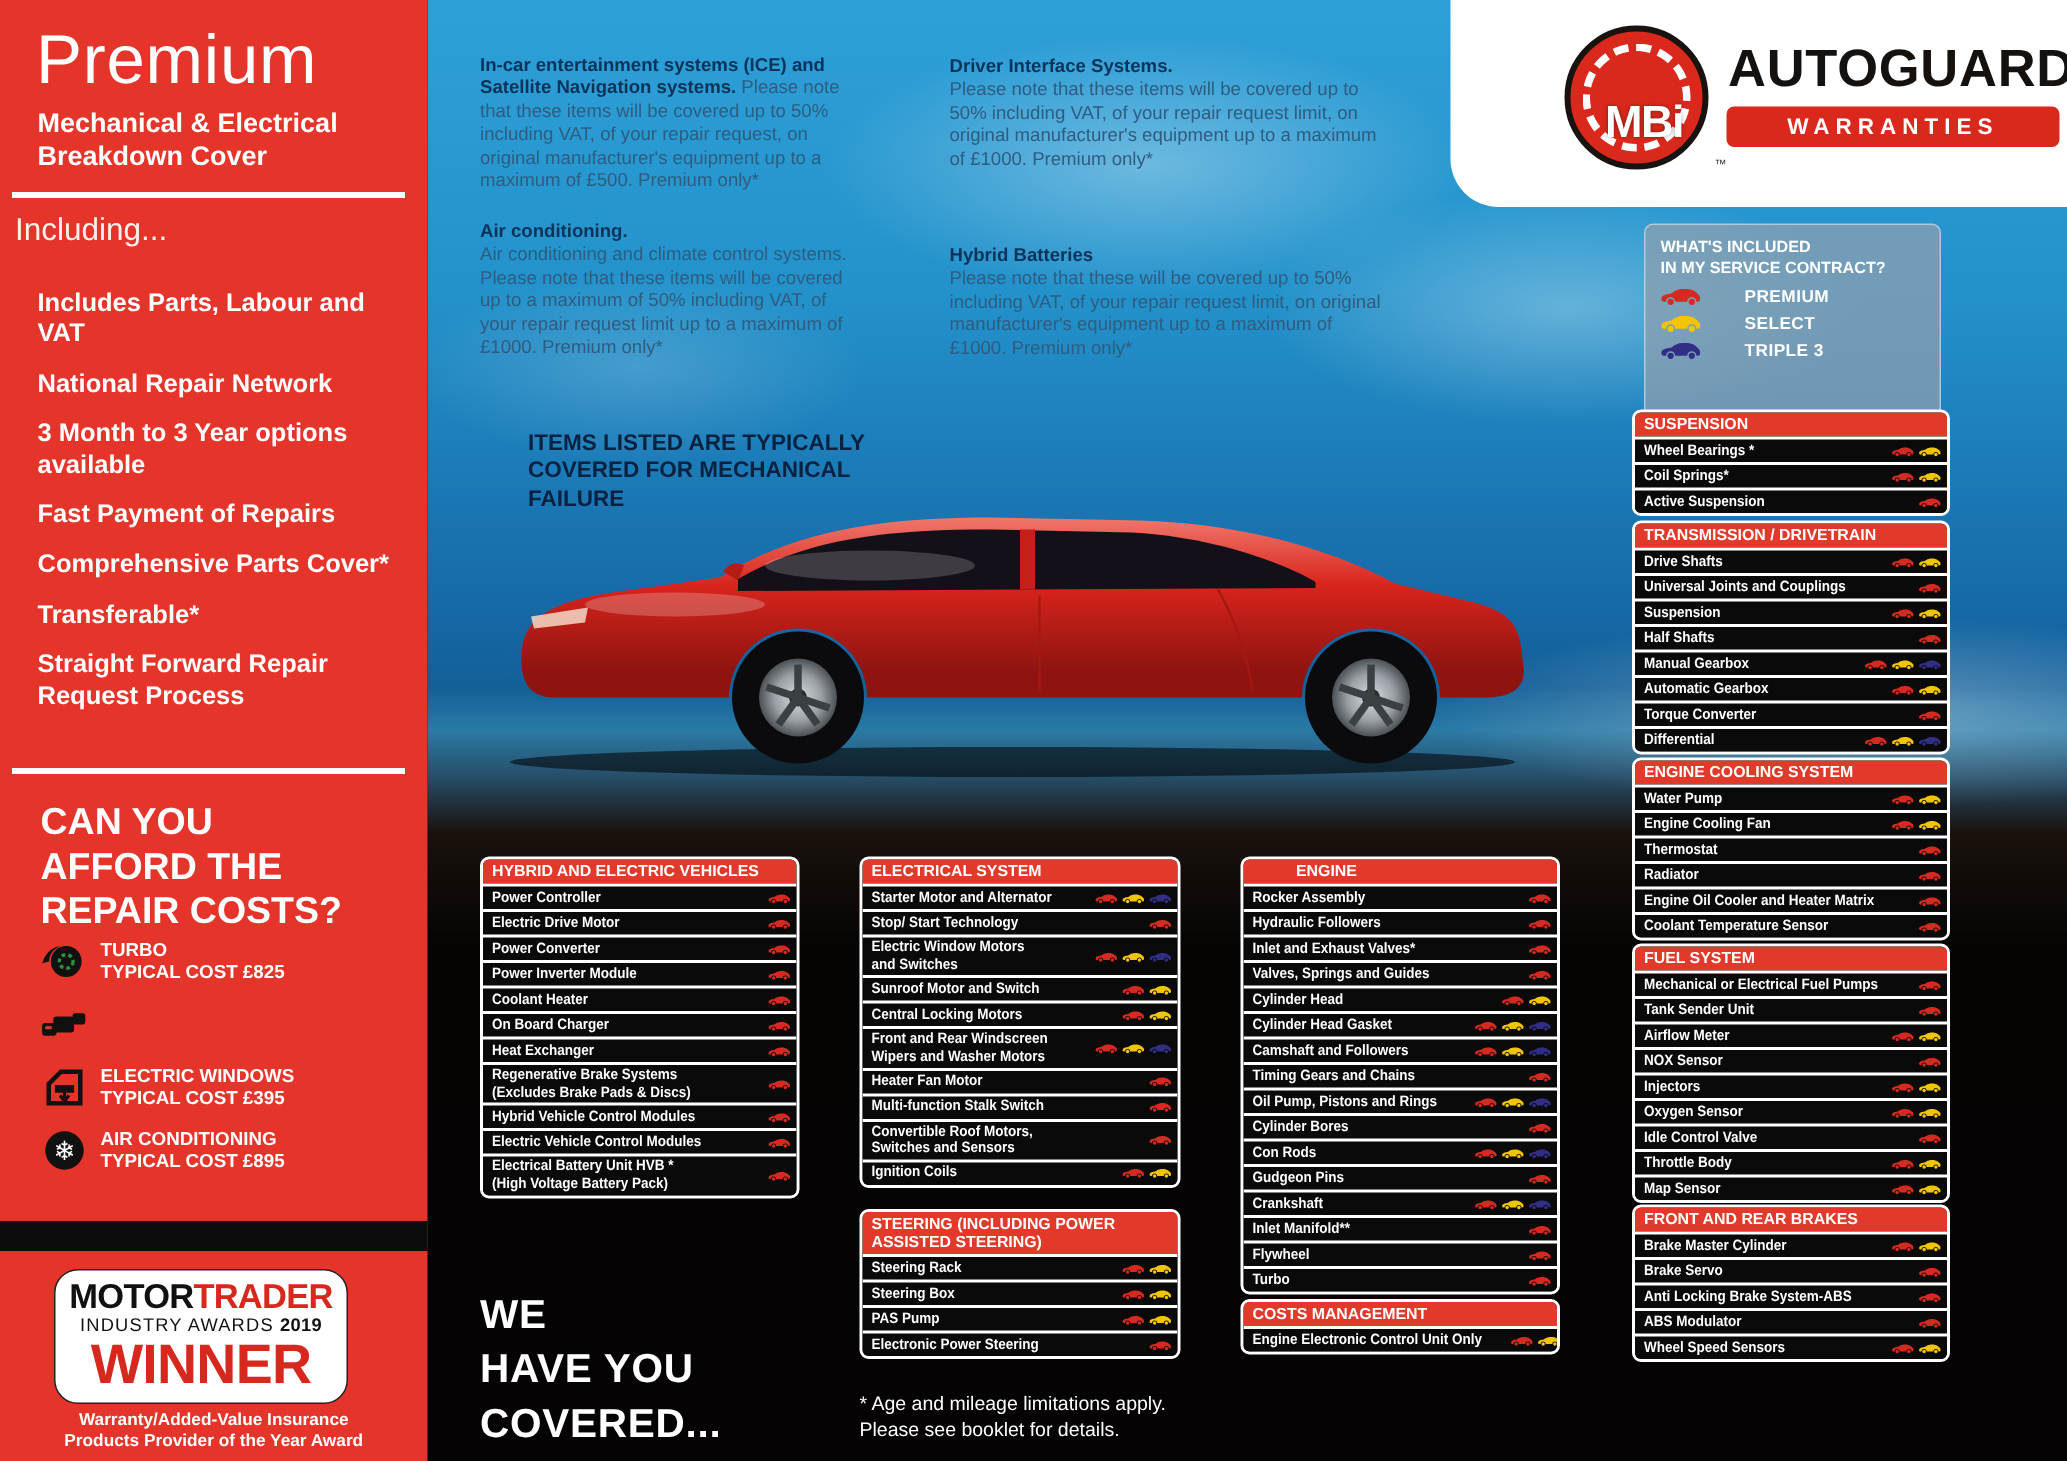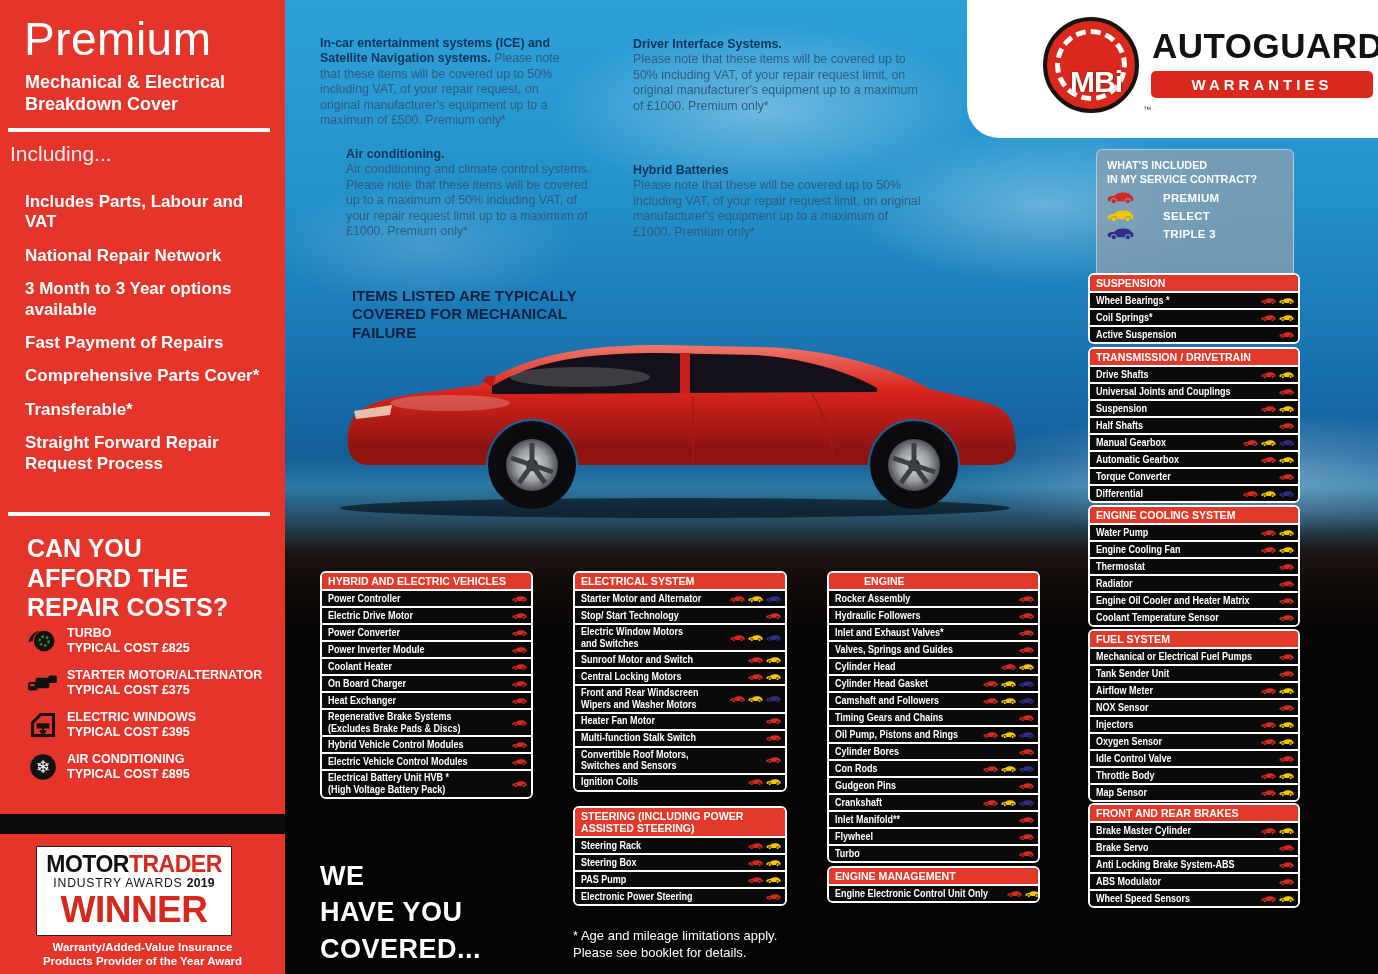--- a/index.html
+++ b/index.html
@@ -26,21 +26,21 @@
   .features{position:absolute;left:25px;top:192px;width:242px;}
   .feature{font-size:17px;font-weight:700;line-height:1.2;margin-bottom:13px;}
   .afford{position:absolute;left:27px;top:534px;font-size:25px;font-weight:700;line-height:1.18;}
   .costs{position:absolute;left:27px;top:626px;width:245px;}
   .cost-row{display:flex;align-items:center;margin-bottom:12px;}
   .cost-icon{width:40px;min-width:40px;height:30px;display:flex;align-items:center;}
   .cost-icon svg{width:32px;height:28px;}
   .cost-label{font-size:12.5px;font-weight:700;line-height:1.2;}
 
   
-  .award-card{position:absolute;left:36px;top:846px;width:196px;height:90px;background:#fff;border-radius:0;
+  .award-card{position:absolute;left:36px;top:846px;width:196px;height:90px;background:#fff;border-radius:16px;
     border:1px solid #222;text-align:center;padding-top:6px;box-sizing:border-box;}
   .award-l1{font-size:23px;font-weight:700;letter-spacing:-.5px;color:#111;line-height:1;}
   .award-l1 .red{color:#d7281e;}
   .award-l2{font-size:12.2px;color:#111;letter-spacing:.8px;line-height:1.25;}
   .award-l2 b{letter-spacing:.2px;}
   .award-winner{font-size:37px;font-weight:700;color:#d7281e;line-height:1;letter-spacing:-.5px;}
   .award-caption{position:absolute;left:0;top:940px;width:285px;text-align:center;font-size:11.5px;font-weight:700;line-height:1.25;color:#fff;}
 
   
   .logo-panel{position:absolute;left:967px;top:0;width:411px;height:138px;background:#fff;border-bottom-left-radius:32px;}
@@ -60,21 +60,21 @@
   .legend-row{display:flex;align-items:center;margin-top:5px;}
   .legend-row .car-ic{width:30px;min-width:30px;}
   .legend-row .car-ic svg{width:27px;height:13px;}
   .legend-label{margin-left:26px;font-size:11.5px;font-weight:700;letter-spacing:.3px;}
 
   
   .note{position:absolute;color:#2f5c81;font-size:12.4px;line-height:1.24;}
   .note .nh{font-weight:700;color:#0c3359;}
   .note .nh.block{display:block;}
   .note1{left:320px;top:36px;width:254px;}
-  .note2{left:320px;top:147px;width:254px;margin-left:26px;}
+  .note2{left:320px;top:147px;width:254px;}
   .note3{left:633px;top:37px;width:292px;}
   .note4{left:633px;top:163px;width:292px;}
   .items-notice{position:absolute;left:320px;top:287px;width:230px;font-size:15px;font-weight:700;line-height:1.22;color:#0b2140;margin-left:32px;}
 
   
   .ctable{position:absolute;border:2px solid #fff;border-radius:6px;overflow:hidden;background:#0a0a0a;}
   .t-head{background:#e23a2a;color:#fff;font-weight:700;font-size:10.6px;line-height:1.15;padding:2px 6px;transform-origin:0 50%;}
   .t-row{display:flex;align-items:center;border-top:2px solid #fff;background:#0a0a0a;padding:1px 4px 1px 6px;min-height:13px;overflow:hidden;}
   .t-label{flex:1;color:#fff;font-weight:700;font-size:10px;line-height:1.16;white-space:pre;transform:scaleX(.9);transform-origin:0 50%;}
   .t-icons{display:flex;align-items:center;gap:3px;margin-left:2px;}
@@ -184,22 +184,20 @@
         </div>
         <div class="cost-row">
           <span class="cost-icon">
             <svg viewBox="0 0 30 20">
               <rect x="1" y="9" width="9" height="8" rx="2" fill="#111"></rect>
               <rect x="8" y="5" width="13" height="10" rx="2" fill="#111"></rect>
               <rect x="20" y="3" width="8" height="7" rx="1.5" fill="#111"></rect>
               <rect x="3" y="11" width="4" height="2" fill="#e5342a"></rect>
             </svg>
           </span>
-          <span class="cost-label pl">STARTER MOTOR/ALTERNATOR
-TYPICAL COST £375</span>
         </div>
         <div class="cost-row">
           <span class="cost-icon">
             <svg viewBox="0 0 24 24">
               <path d="M3 21 V10 L10 3 H21 V21 Z" fill="none" stroke="#111" stroke-width="2.6"></path>
               <path d="M6.5 10.5 H17.5 V15 H6.5 Z" fill="#111"></path>
               <path d="M12 13 v6 M9.5 16.5 L12 20 L14.5 16.5" stroke="#111" stroke-width="1.8" fill="none"></path>
             </svg>
           </span>
           <span class="cost-label pl">ELECTRIC WINDOWS
@@ -945,21 +943,21 @@
             <svg viewBox="0 0 44 20">
               <path d="M1 13 Q1 9 6 8 L12 7 Q17 2 24 2 L30 2 Q37 3 40 7 L41 8 Q43 9 43 12 L43 14 Q43 16 40 16 L39 16 A5 5 0 0 0 29 16 L16 16 A5 5 0 0 0 6 16 L4 16 Q1 16 1 13 Z" fill="currentColor"></path>
               <circle cx="11" cy="16" r="3.4" fill="currentColor"></circle>
               <circle cx="34" cy="16" r="3.4" fill="currentColor"></circle>
             </svg>
           </span>
         </span>
       </div>
     </div>
   <div class="ctable tbl-engine-mgmt">
-      <div class="t-head" style="white-space: pre-line;">ENGINE MANAGEMENT</div>
+      <div class="t-head" style="white-space: pre-line;">COSTS MANAGEMENT</div>
       <div class="t-row">
         <span class="t-label">Engine Electronic Control Unit Only</span>
         <span class="t-icons">
           <span class="car-ic" style="color: rgb(212, 42, 34);">
             <svg viewBox="0 0 44 20">
               <path d="M1 13 Q1 9 6 8 L12 7 Q17 2 24 2 L30 2 Q37 3 40 7 L41 8 Q43 9 43 12 L43 14 Q43 16 40 16 L39 16 A5 5 0 0 0 29 16 L16 16 A5 5 0 0 0 6 16 L4 16 Q1 16 1 13 Z" fill="currentColor"></path>
               <circle cx="11" cy="16" r="3.4" fill="currentColor"></circle>
               <circle cx="34" cy="16" r="3.4" fill="currentColor"></circle>
             </svg>
           </span>

